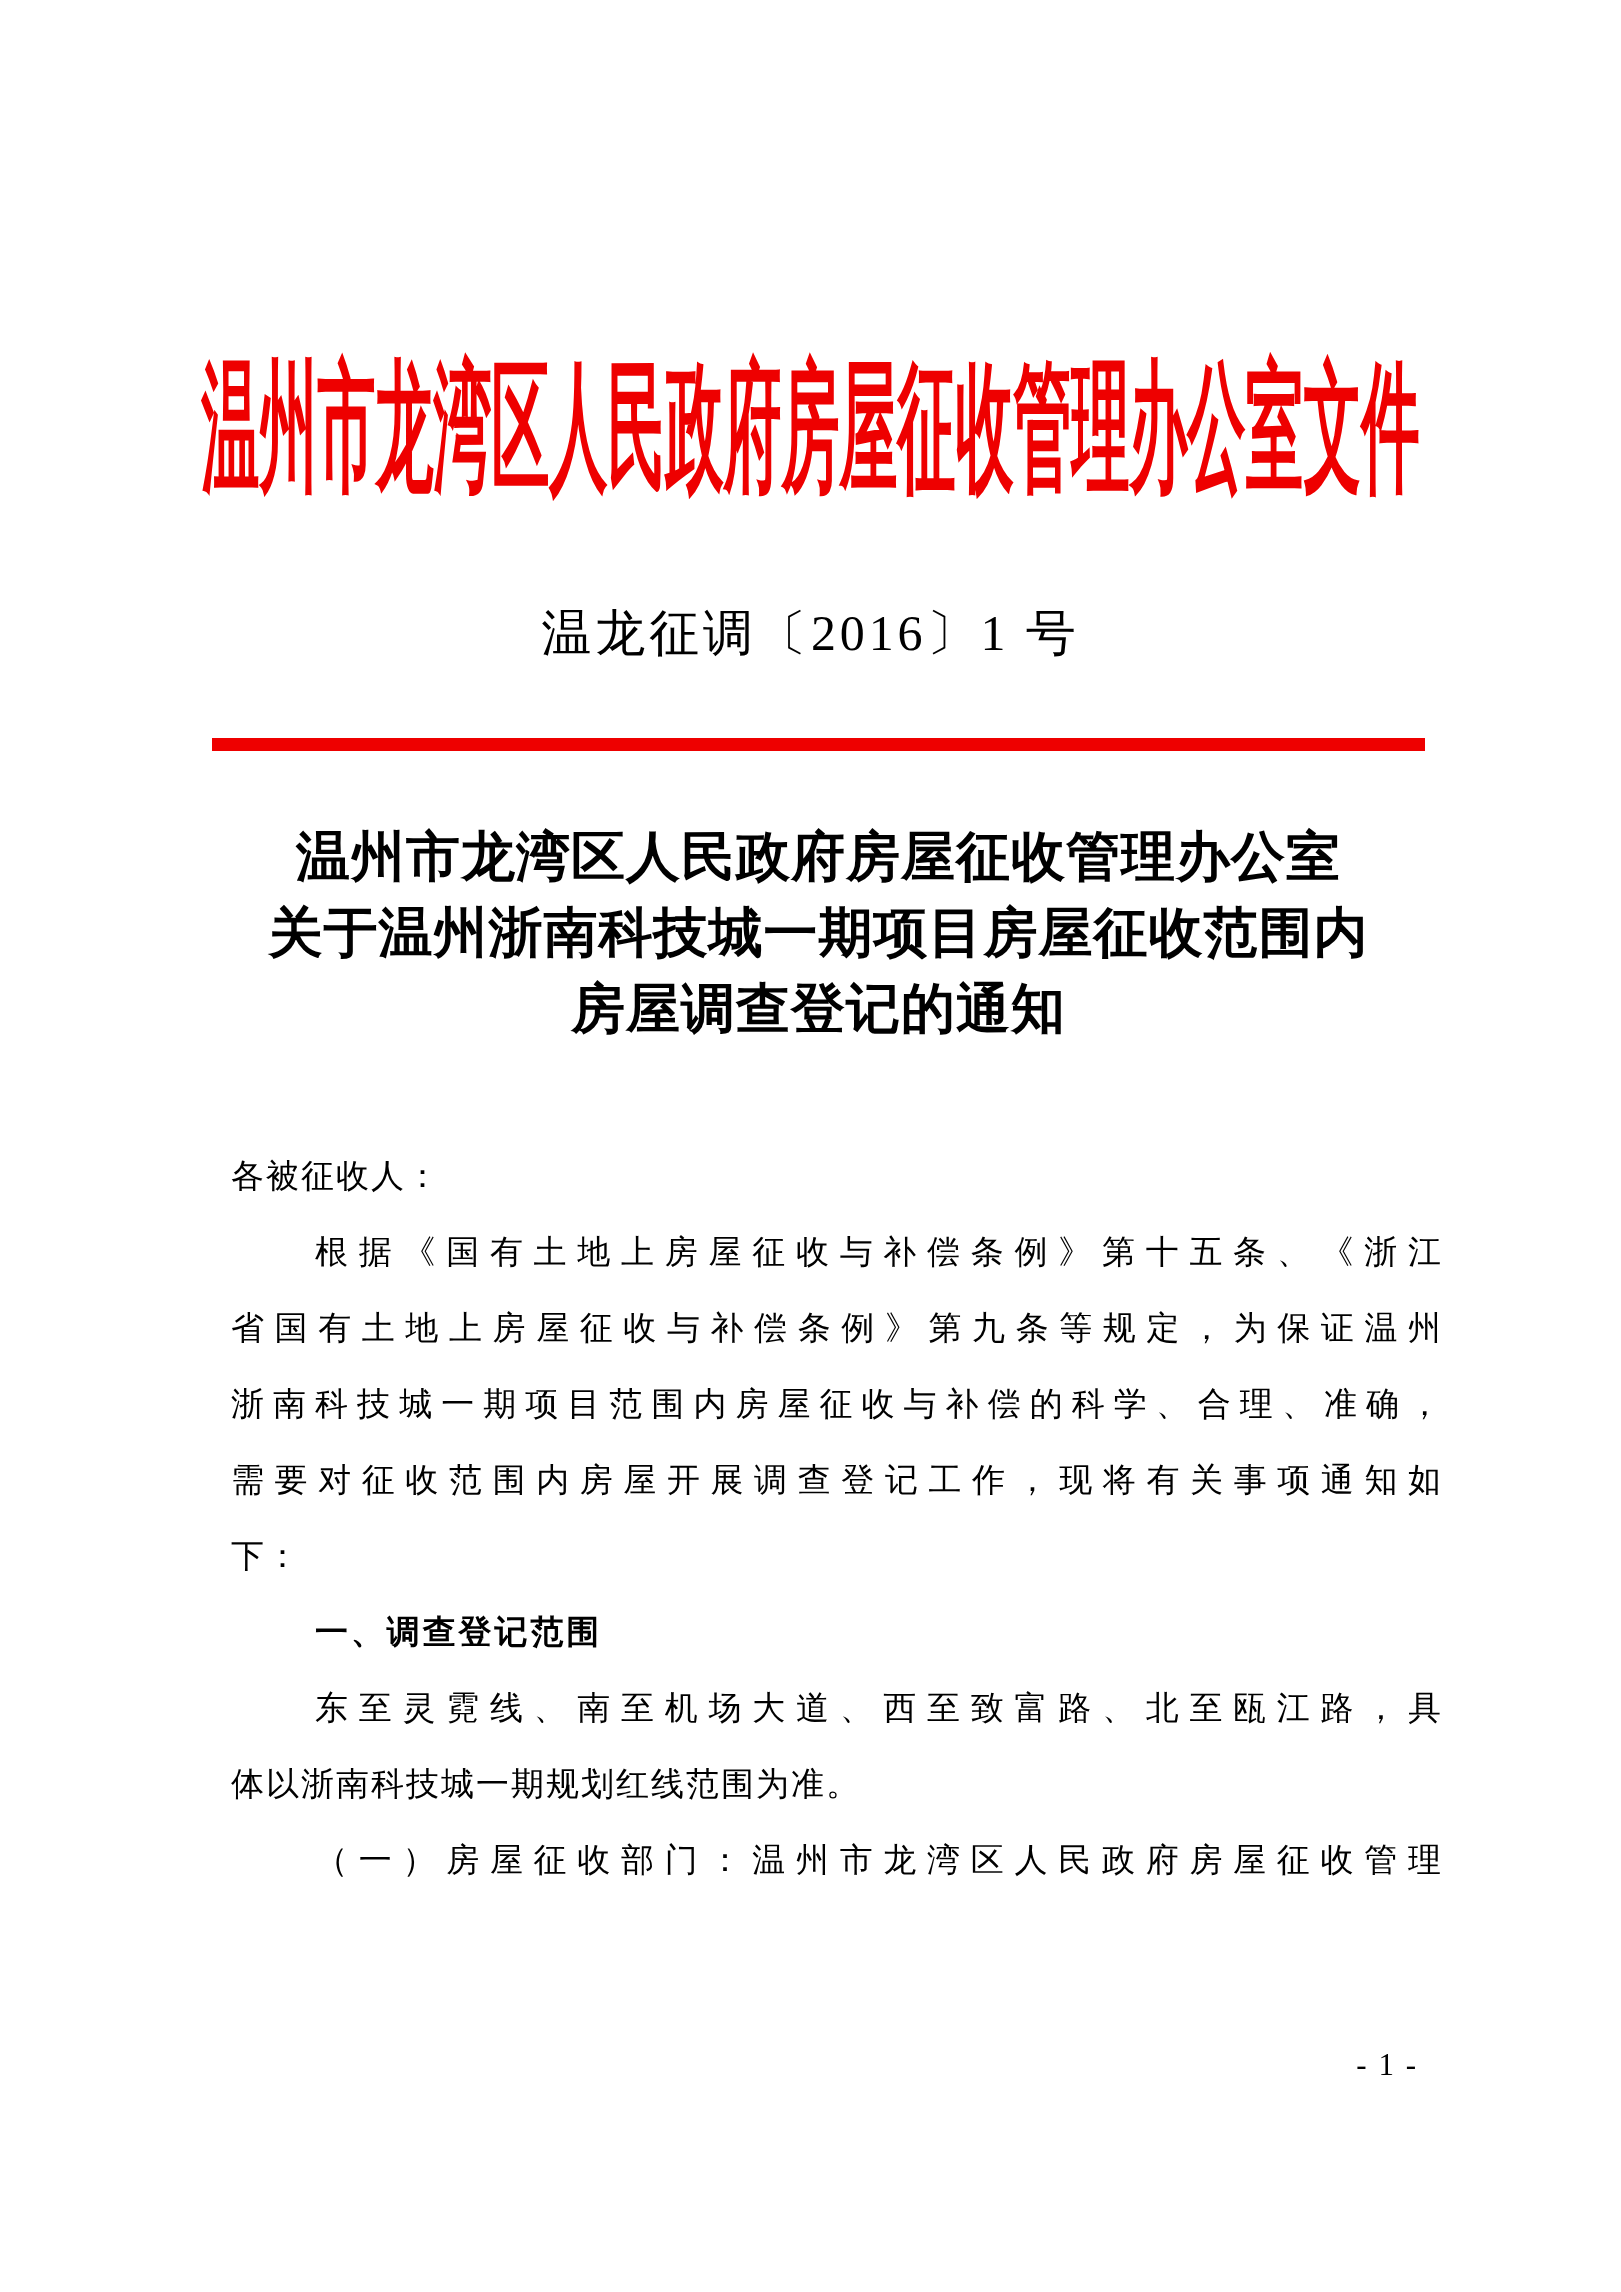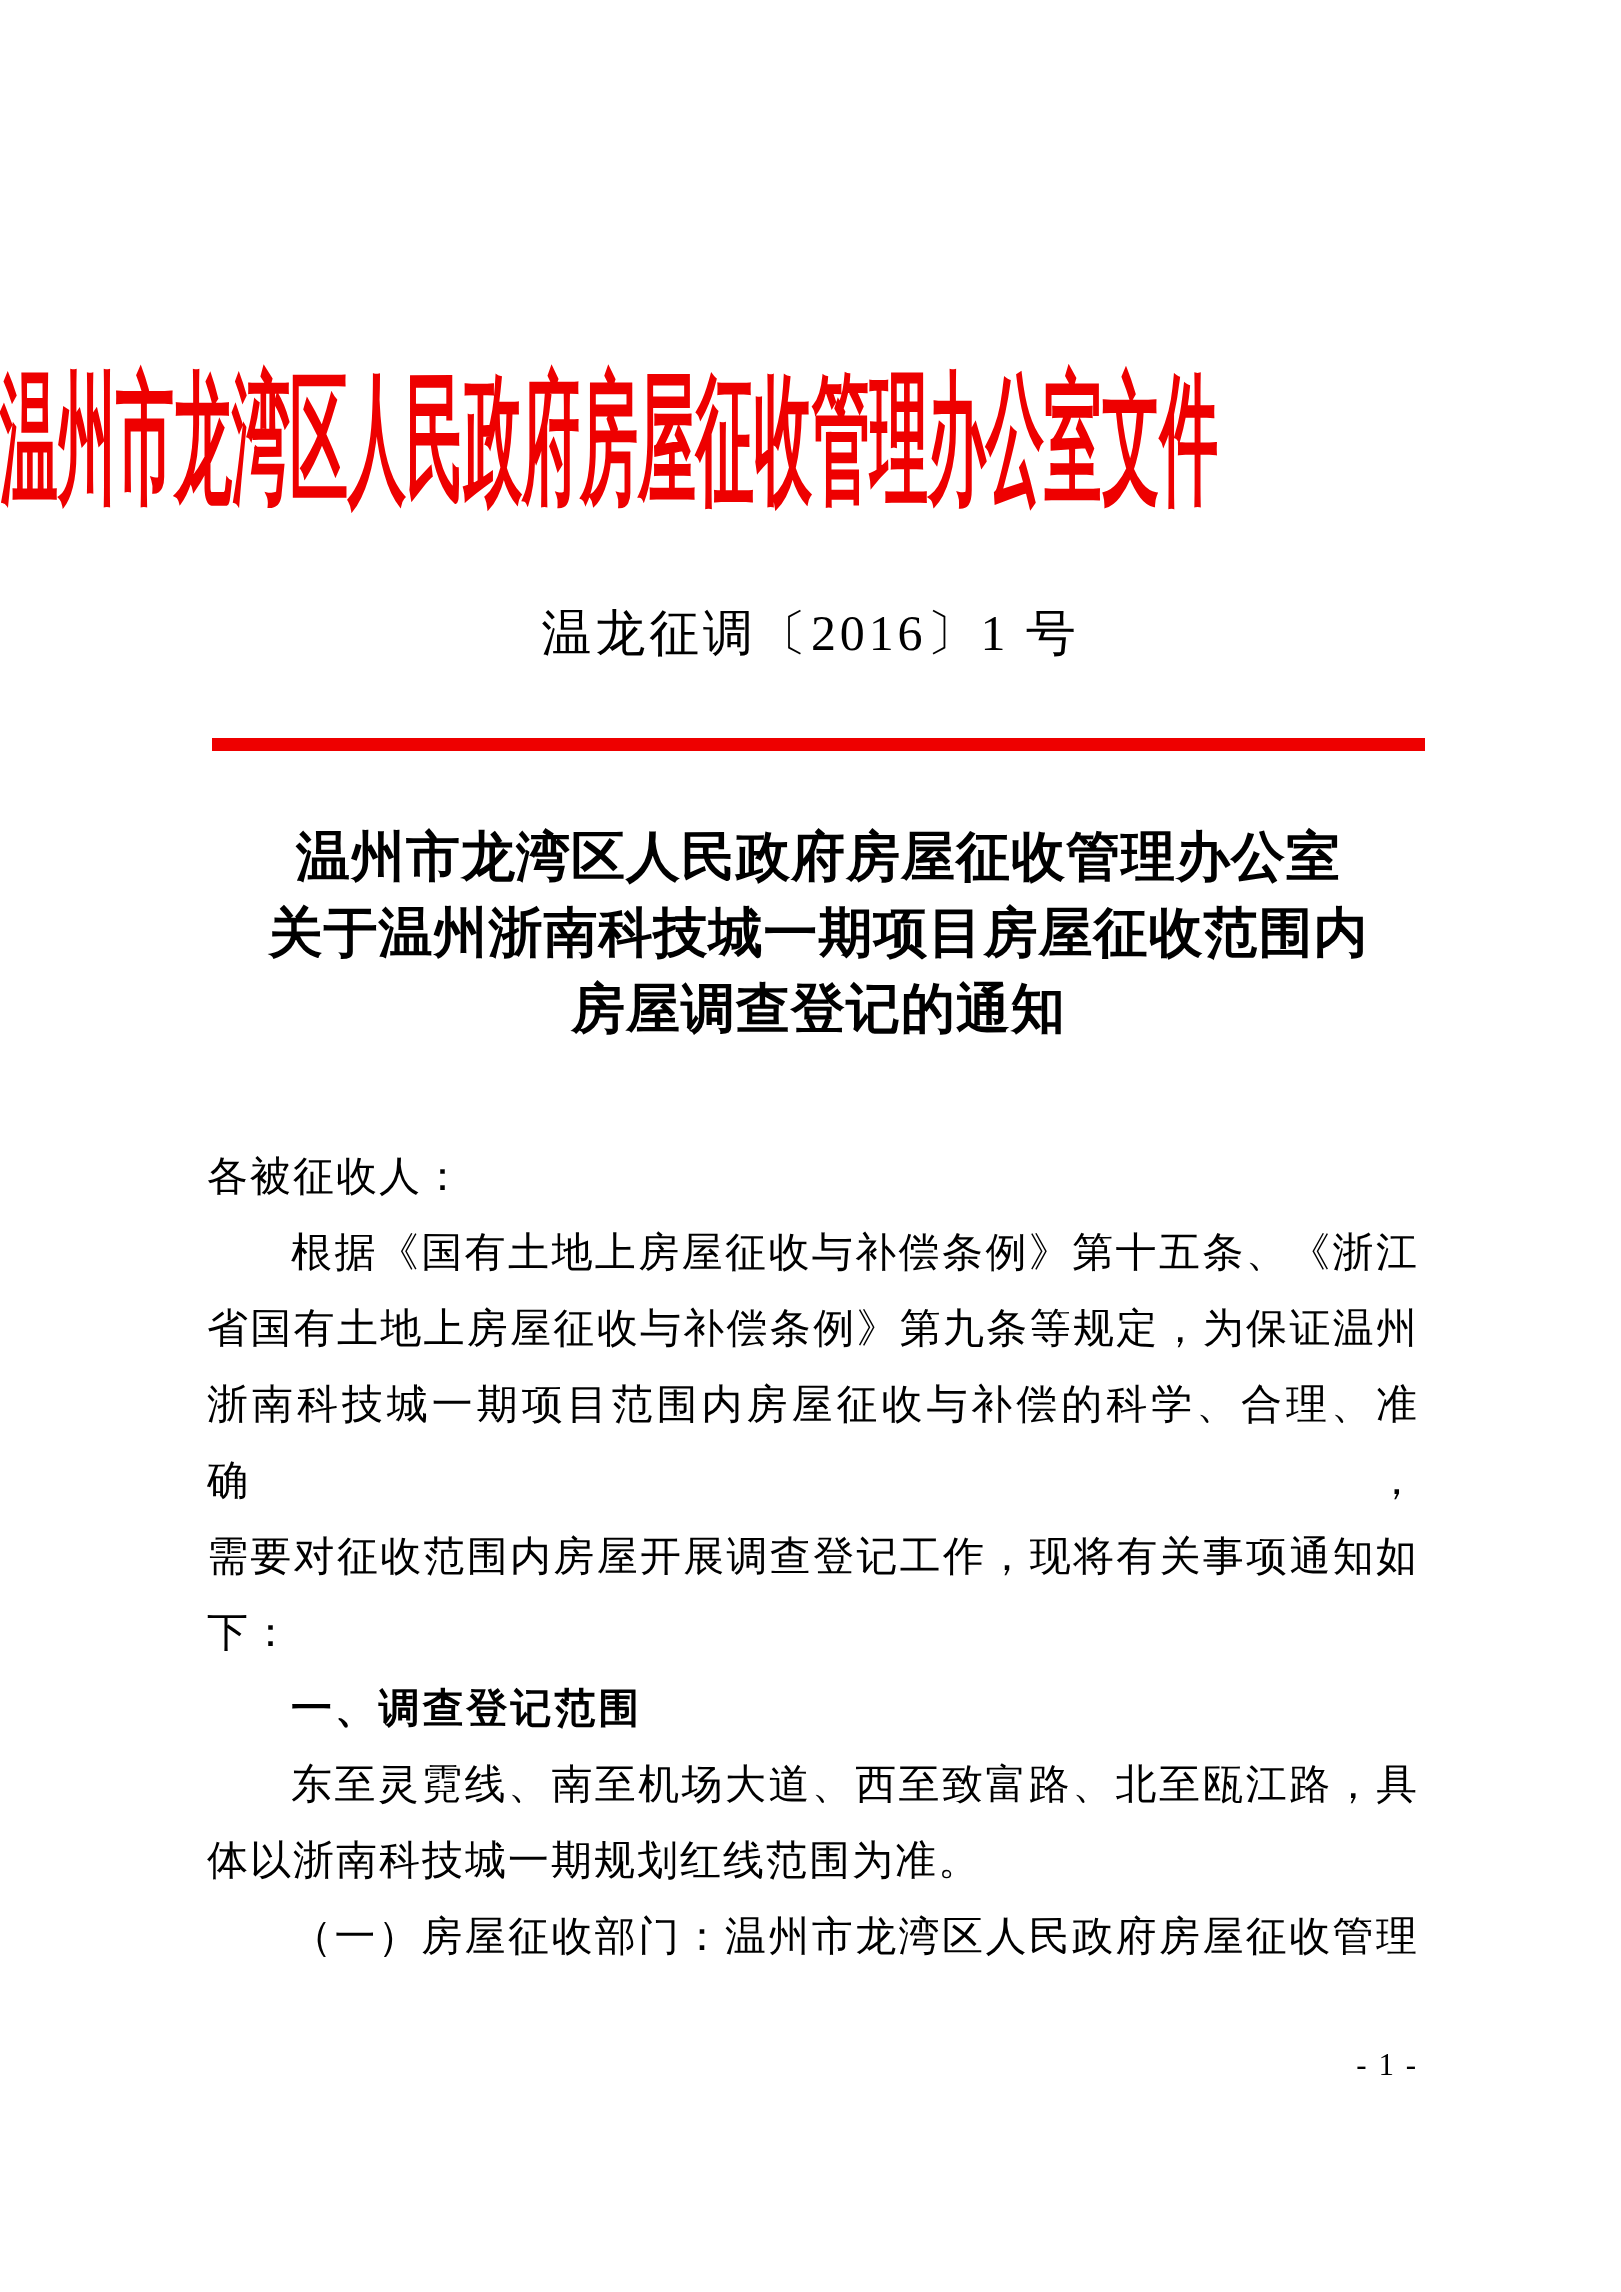--- a/index.html
+++ b/index.html
@@ -13,23 +13,24 @@
     height: 2293px;
     background: #ffffff;
     color: #000000;
     font-family: "Liberation Serif", serif;
     overflow: hidden;
   }
 
   
   .banner-wrap {
     position: absolute;
-    top: 365px;
+    top: 353px;
     left: 0;
     width: 100%;
+    text-align: center;
   }
   .banner-text {
     display: inline-block;
     font-family: "Liberation Serif", serif;
     font-weight: bold;
     font-size: 58px;
     line-height: 61px;
     letter-spacing: 0px;
     color: var(--accent, #ee0000);
     white-space: nowrap;
@@ -71,23 +72,23 @@
     font-weight: bold;
     font-size: 54px;
     line-height: 76px;
     letter-spacing: 1px;
   }
 
   
   .body-block {
     position: absolute;
     top: 1138px;
-    left: 207px;
+    left: 231px;
     width: 1212px;
-    font-size: 41px;
+    font-size: 33px;
     line-height: 76px;
     letter-spacing: 2px;
     font-family: "Liberation Serif", serif;
   }
   .line { white-space: normal; }
   .jfull {
     text-align: justify;
     text-align-last: justify;
   }
   .indent { text-indent: 84px; }

